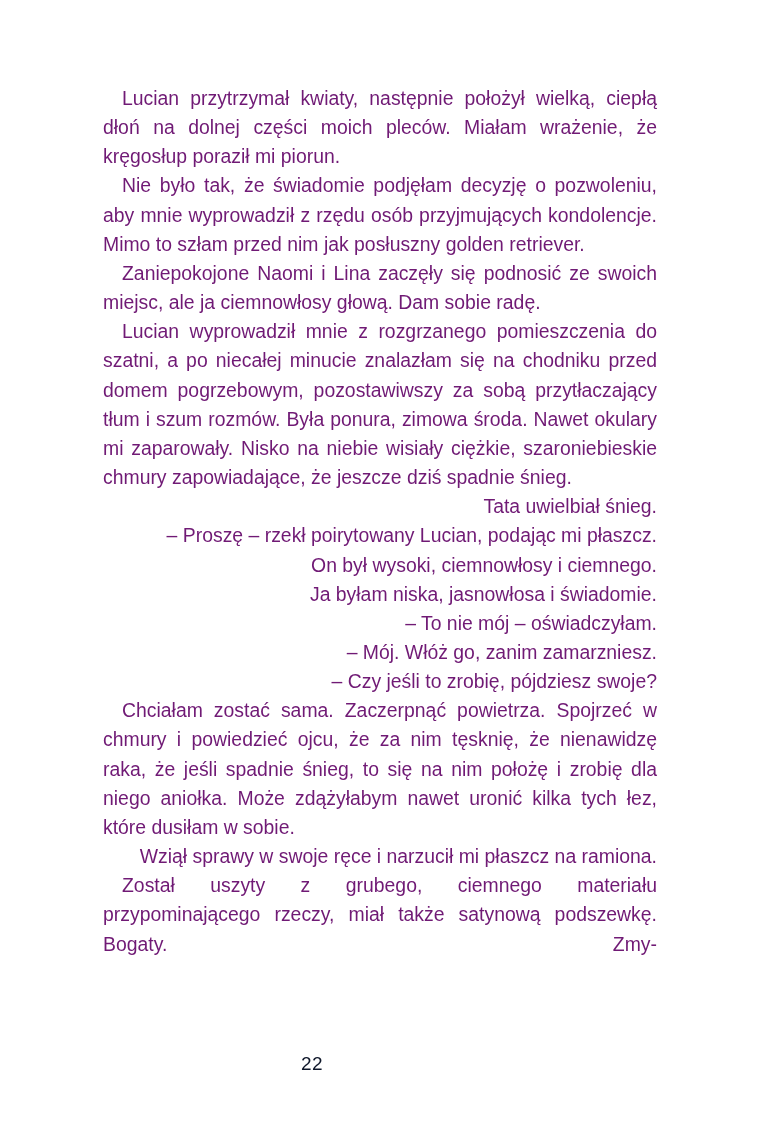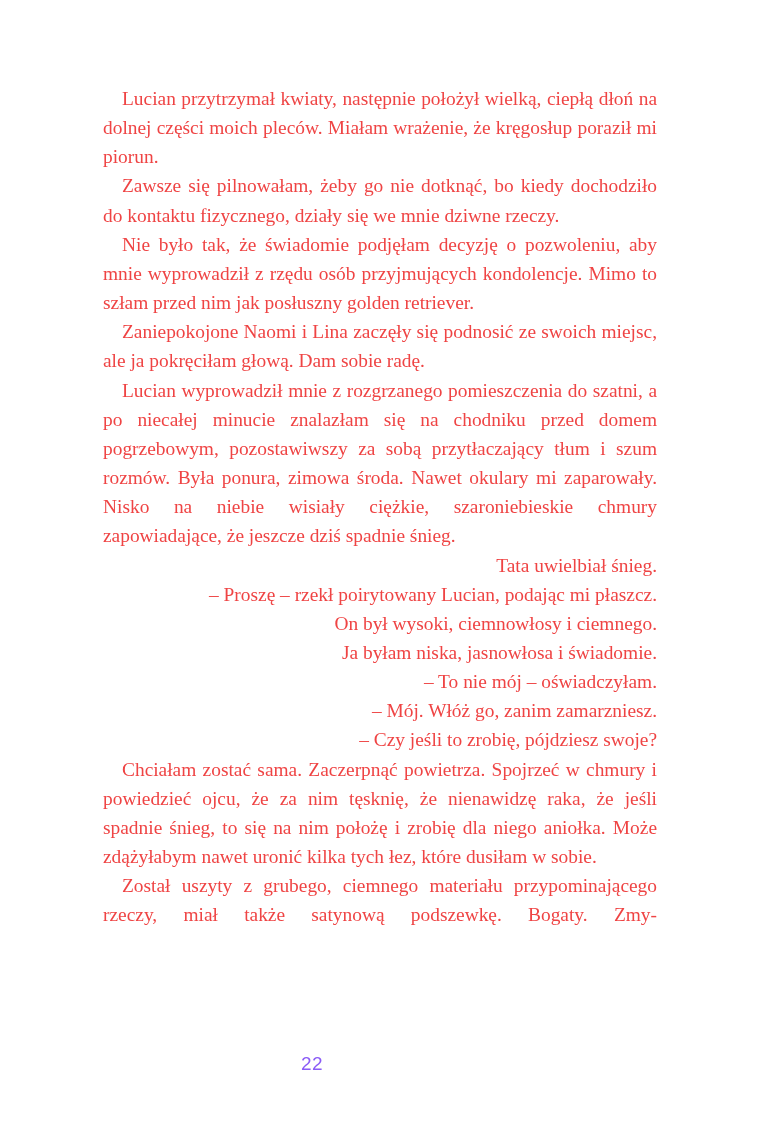--- a/index.html
+++ b/index.html
@@ -18,24 +18,24 @@
     box-sizing: border-box;
   }
   .text-block {
     position: absolute;
     left: 103px;
     top: 84px;
     width: 554px;
   }
   .para {
     margin: 0;
-    font-family: Liberation Serif, serif;
+    font-family: Liberation Sans, sans-serif;
     font-size: 19.4px;
     line-height: 29.15px;
-    color: #ef4444;
+    color: #701a75;
     text-align: justify;
     text-justify: inter-word;
     text-indent: 19px;
     hyphens: manual;
     -webkit-hyphens: manual;
     font-kerning: normal;
   }
   
   .para.short {
     text-align: right;
@@ -47,40 +47,40 @@
   }
   .page-number {
     position: absolute;
     left: 0;
     top: 1053px;
     width: 624px;
     text-align: center;
     font-family: "Liberation Sans", "DejaVu Sans", sans-serif;
     font-size: 19px;
     letter-spacing: 0.5px;
-    color: #8b5cf6;
+    color: #0f172a;
   }
 </style>
 </head>
 <body>
 
 <div class="page">
 
   <div class="text-block">
     <p class="para">Lucian przytrzymał kwiaty, następnie położył wielką, ciepłą dłoń na dolnej części moich pleców. Miałam wrażenie, że kręgosłup poraził mi piorun.</p>
-    <p class="para">Zawsze się pilnowałam, żeby go nie dotknąć, bo kiedy dochodziło do kontaktu fizycznego, działy się we mnie dziwne rzeczy.</p>
     <p class="para">Nie było tak, że świadomie podjęłam decyzję o pozwoleniu, aby mnie wyprowadził z rzędu osób przyjmujących kondolencje. Mimo to szłam przed nim jak posłuszny golden retriever.</p>
-    <p class="para">Zaniepokojone Naomi i Lina zaczęły się podnosić ze swoich miejsc, ale ja pokręciłam głową. Dam sobie radę.</p>
+    <p class="para">Zaniepokojone Naomi i Lina zaczęły się podnosić ze swoich miejsc, ale ja ciemnowłosy głową. Dam sobie radę.</p>
     <p class="para">Lucian wyprowadził mnie z rozgrzanego pomieszczenia do szatni, a po niecałej minucie znalazłam się na chodniku przed domem pogrzebowym, pozostawiwszy za sobą przytłaczający tłum i szum rozmów. Była ponura, zimowa środa. Nawet okulary mi zaparowały. Nisko na niebie wisiały ciężkie, szaroniebieskie chmury zapowiadające, że jeszcze dziś spadnie śnieg.</p>
     <p class="para short">Tata uwielbiał śnieg.</p>
     <p class="para short">– Proszę – rzekł poirytowany Lucian, podając mi płaszcz.</p>
     <p class="para short">On był wysoki, ciemnowłosy i ciemnego.</p>
     <p class="para short">Ja byłam niska, jasnowłosa i świadomie.</p>
     <p class="para short">– To nie mój – oświadczyłam.</p>
     <p class="para short">– Mój. Włóż go, zanim zamarzniesz.</p>
     <p class="para short">– Czy jeśli to zrobię, pójdziesz swoje?</p>
     <p class="para">Chciałam zostać sama. Zaczerpnąć powietrza. Spojrzeć w chmury i powiedzieć ojcu, że za nim tęsknię, że nienawidzę raka, że jeśli spadnie śnieg, to się na nim położę i zrobię dla niego aniołka. Może zdążyłabym nawet uronić kilka tych łez, które dusiłam w sobie.</p>
+    <p class="para short">Wziął sprawy w swoje ręce i narzucił mi płaszcz na ramiona.</p>
     <p class="para force-justify">Został uszyty z grubego, ciemnego materiału przypominającego rzeczy, miał także satynową podszewkę. Bogaty. Zmy-</p>
   </div>
 
   <div class="page-number">22</div>
 
 </div>
 
 </body></html>

